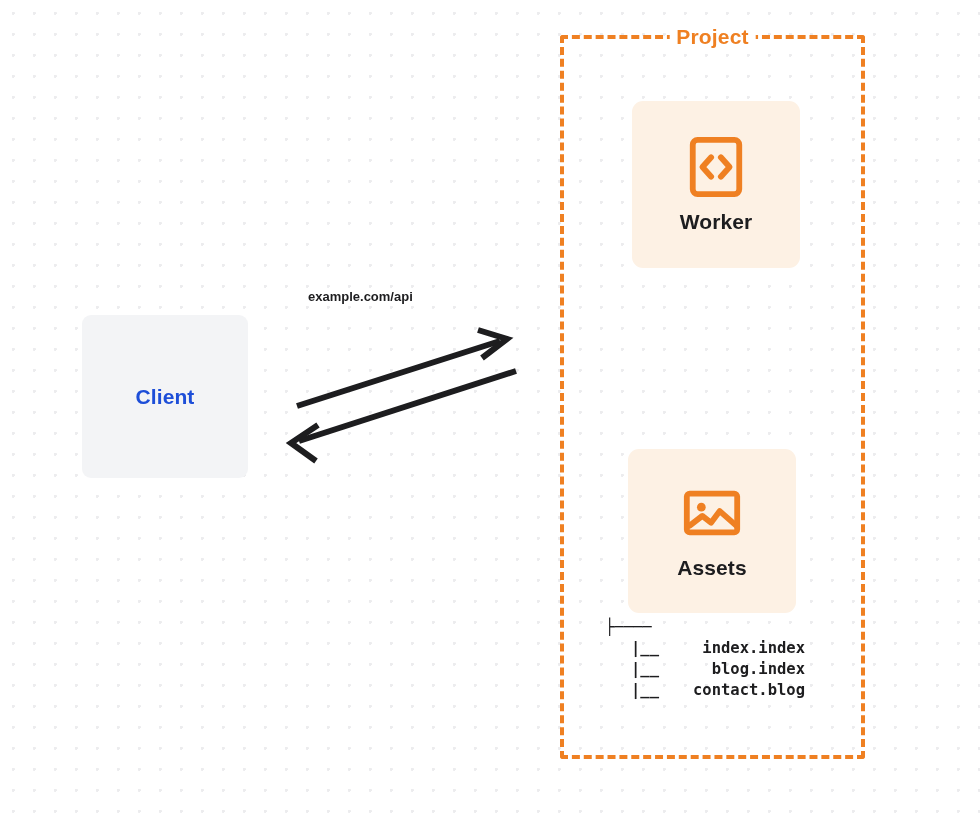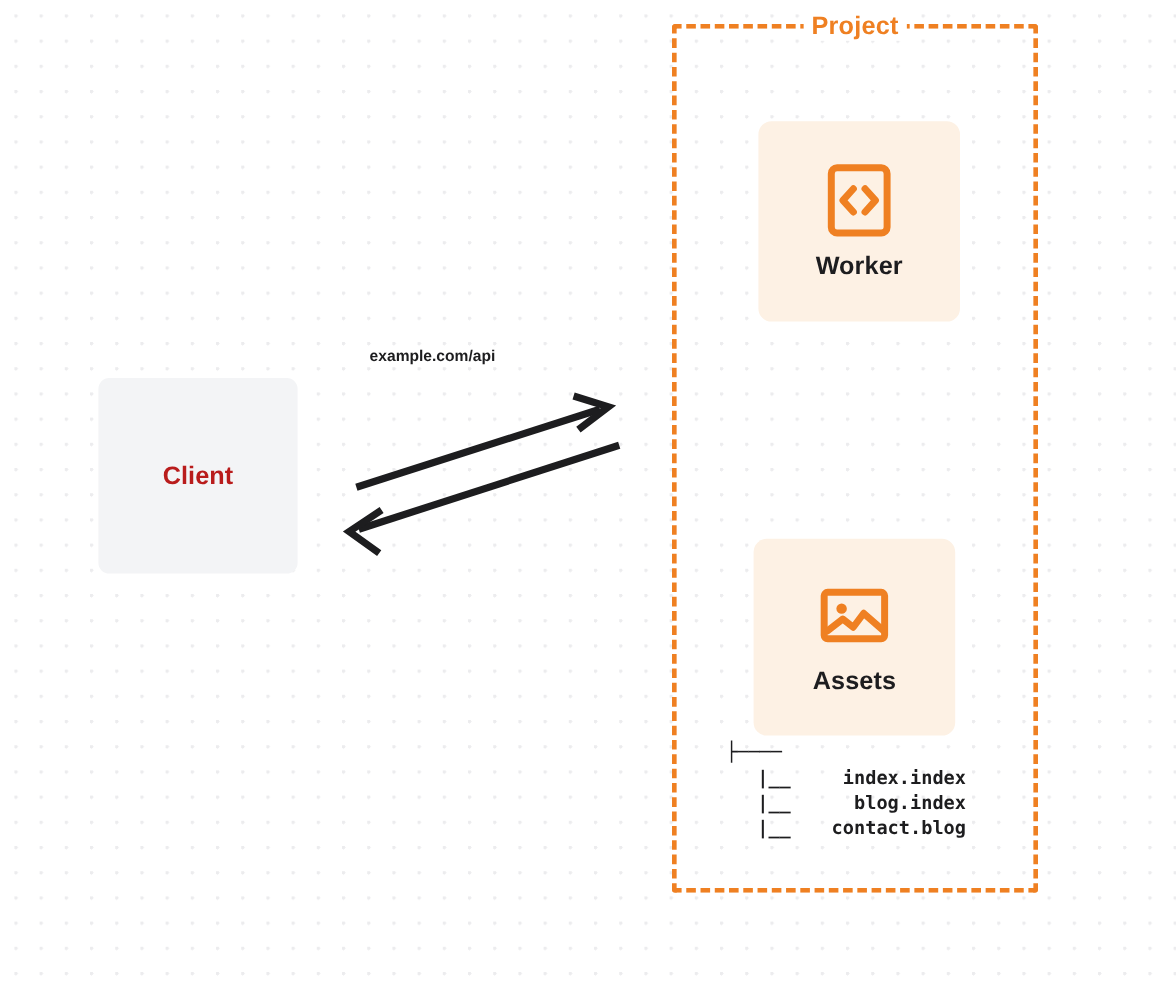--- a/index.html
+++ b/index.html
@@ -32,29 +32,29 @@
     height: 163px;
     background: #f3f4f6;
     border-radius: 9px;
     display: flex;
     align-items: center;
     justify-content: center;
   }
   #client-box .node-label {
     font-size: 21px;
     font-weight: bold;
-    color: #b91c1c;
+    color: #1d4ed8;
     letter-spacing: .1px;
   }
 
   
   #project-container {
     position: absolute;
     left: 560px;
-    top: 20px;
+    top: 35px;
     width: 305px;
     height: 724px;
     box-sizing: border-box;
     border: 4px dashed #ef8022;
     border-radius: 3px;
   }
   #project-title {
     position: absolute;
     left: 50%;
     top: -14px;

